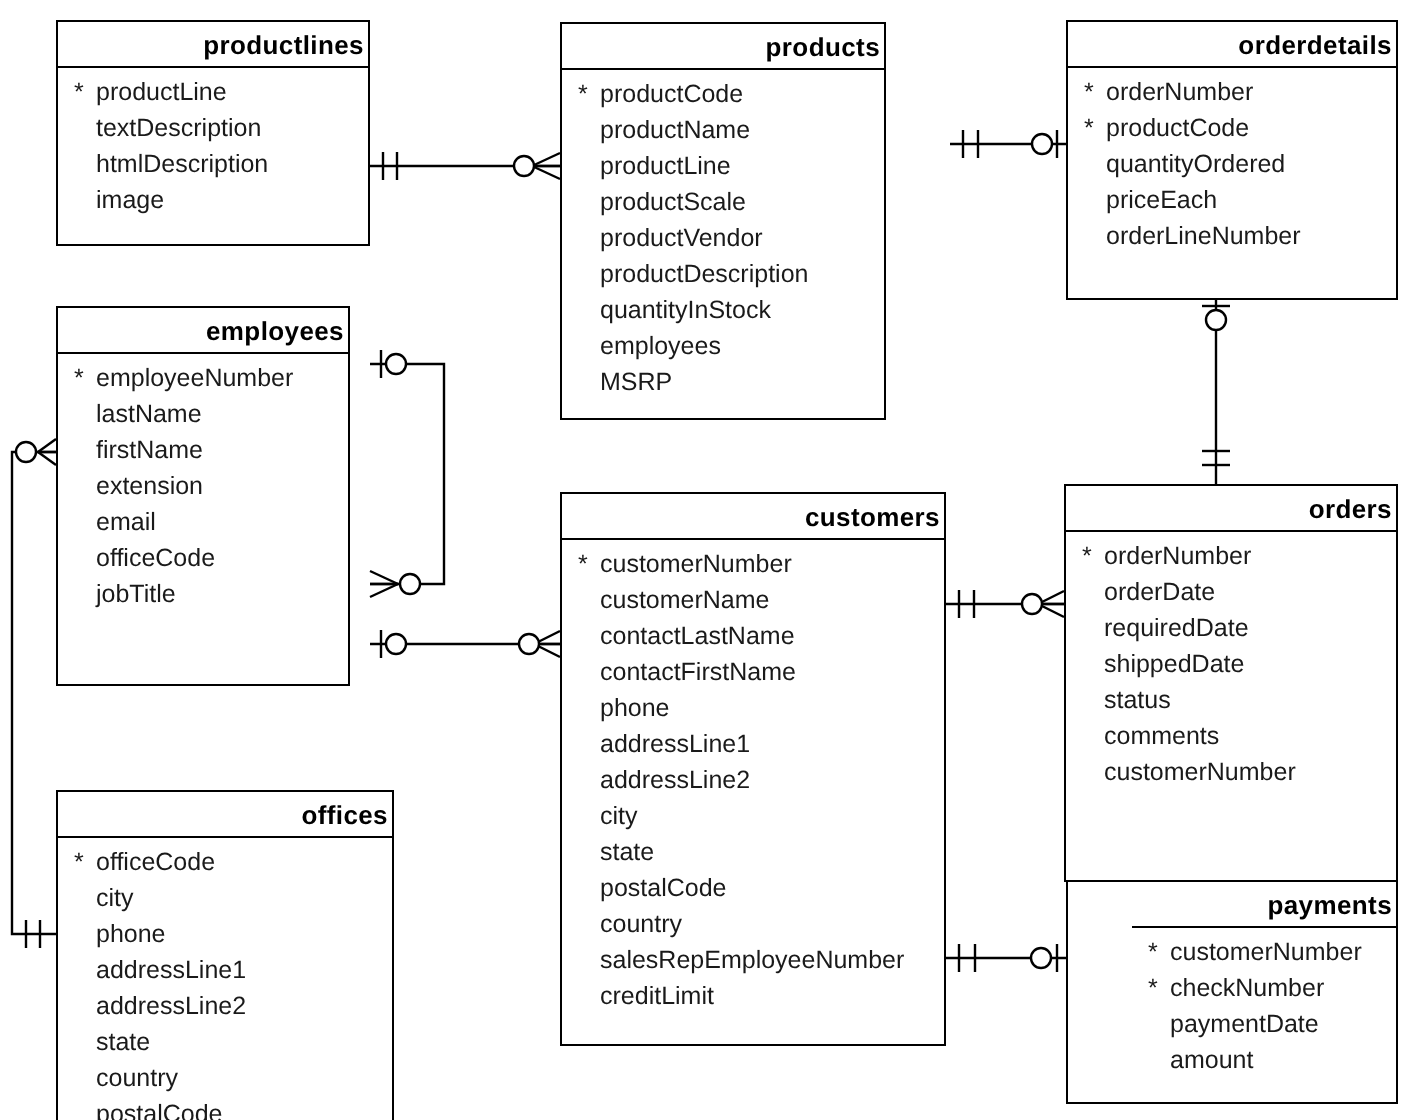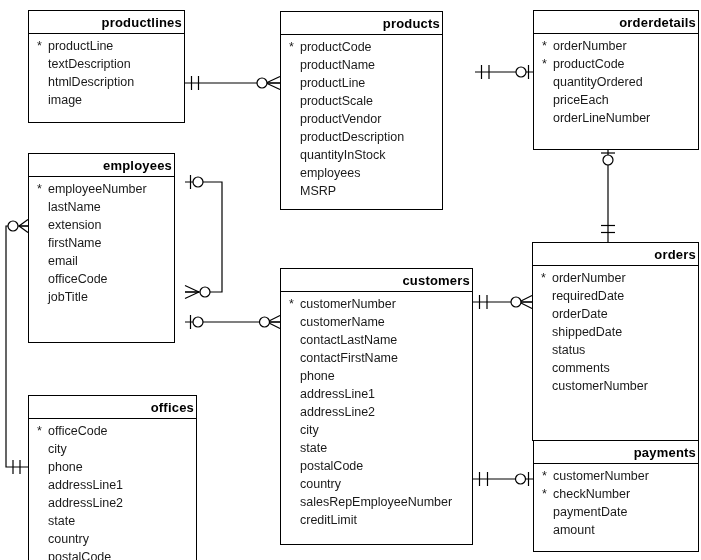--- a/index.html
+++ b/index.html
@@ -194,41 +194,41 @@
           <div class="field-row">
             <span class="pk-star">*</span>
             <span class="field-name">employeeNumber</span>
           </div>
           <div class="field-row">
             <span class="pk-star"></span>
             <span class="field-name">lastName</span>
           </div>
           <div class="field-row">
             <span class="pk-star"></span>
+            <span class="field-name">firstName</span>
+          </div>
+          <div class="field-row">
+            <span class="pk-star"></span>
             <span class="field-name">extension</span>
           </div>
           <div class="field-row">
             <span class="pk-star"></span>
-            <span class="field-name">firstName</span>
-          </div>
-          <div class="field-row">
-            <span class="pk-star"></span>
             <span class="field-name">email</span>
           </div>
           <div class="field-row">
             <span class="pk-star"></span>
             <span class="field-name">officeCode</span>
           </div>
           <div class="field-row">
             <span class="pk-star"></span>
             <span class="field-name">jobTitle</span>
           </div>
         </div>
       </div>
-      <div class="table-box" style="left: 280px; top: 268px; width: 193px; height: 277px;">
+      <div class="table-box" style="left: 280px; top: 246px; width: 193px; height: 277px;">
         <div class="table-title">customers</div>
         <div class="table-fields">
           <div class="field-row">
             <span class="pk-star">*</span>
             <span class="field-name">customerNumber</span>
           </div>
           <div class="field-row">
             <span class="pk-star"></span>
             <span class="field-name">customerName</span>
           </div>
@@ -280,25 +280,25 @@
       </div>
       <div class="table-box" style="left: 532px; top: 242px; width: 167px; height: 199px;">
         <div class="table-title">orders</div>
         <div class="table-fields">
           <div class="field-row">
             <span class="pk-star">*</span>
             <span class="field-name">orderNumber</span>
           </div>
           <div class="field-row">
             <span class="pk-star"></span>
+            <span class="field-name">orderDate</span>
+          </div>
+          <div class="field-row">
+            <span class="pk-star"></span>
             <span class="field-name">requiredDate</span>
-          </div>
-          <div class="field-row">
-            <span class="pk-star"></span>
-            <span class="field-name">orderDate</span>
           </div>
           <div class="field-row">
             <span class="pk-star"></span>
             <span class="field-name">shippedDate</span>
           </div>
           <div class="field-row">
             <span class="pk-star"></span>
             <span class="field-name">status</span>
           </div>
           <div class="field-row">
@@ -345,21 +345,21 @@
           <div class="field-row">
             <span class="pk-star"></span>
             <span class="field-name">postalCode</span>
           </div>
           <div class="field-row">
             <span class="pk-star"></span>
             <span class="field-name">territory</span>
           </div>
         </div>
       </div>
-      <div class="table-box" style="left: 533px; top: 440px; width: 166px; height: 112px;">
+      <div class="table-box" style="left: 533px; top: 440px; width: 166px; height: 112px; padding-left: 32px;">
         <div class="table-title">payments</div>
         <div class="table-fields">
           <div class="field-row">
             <span class="pk-star">*</span>
             <span class="field-name">customerNumber</span>
           </div>
           <div class="field-row">
             <span class="pk-star">*</span>
             <span class="field-name">checkNumber</span>
           </div>

